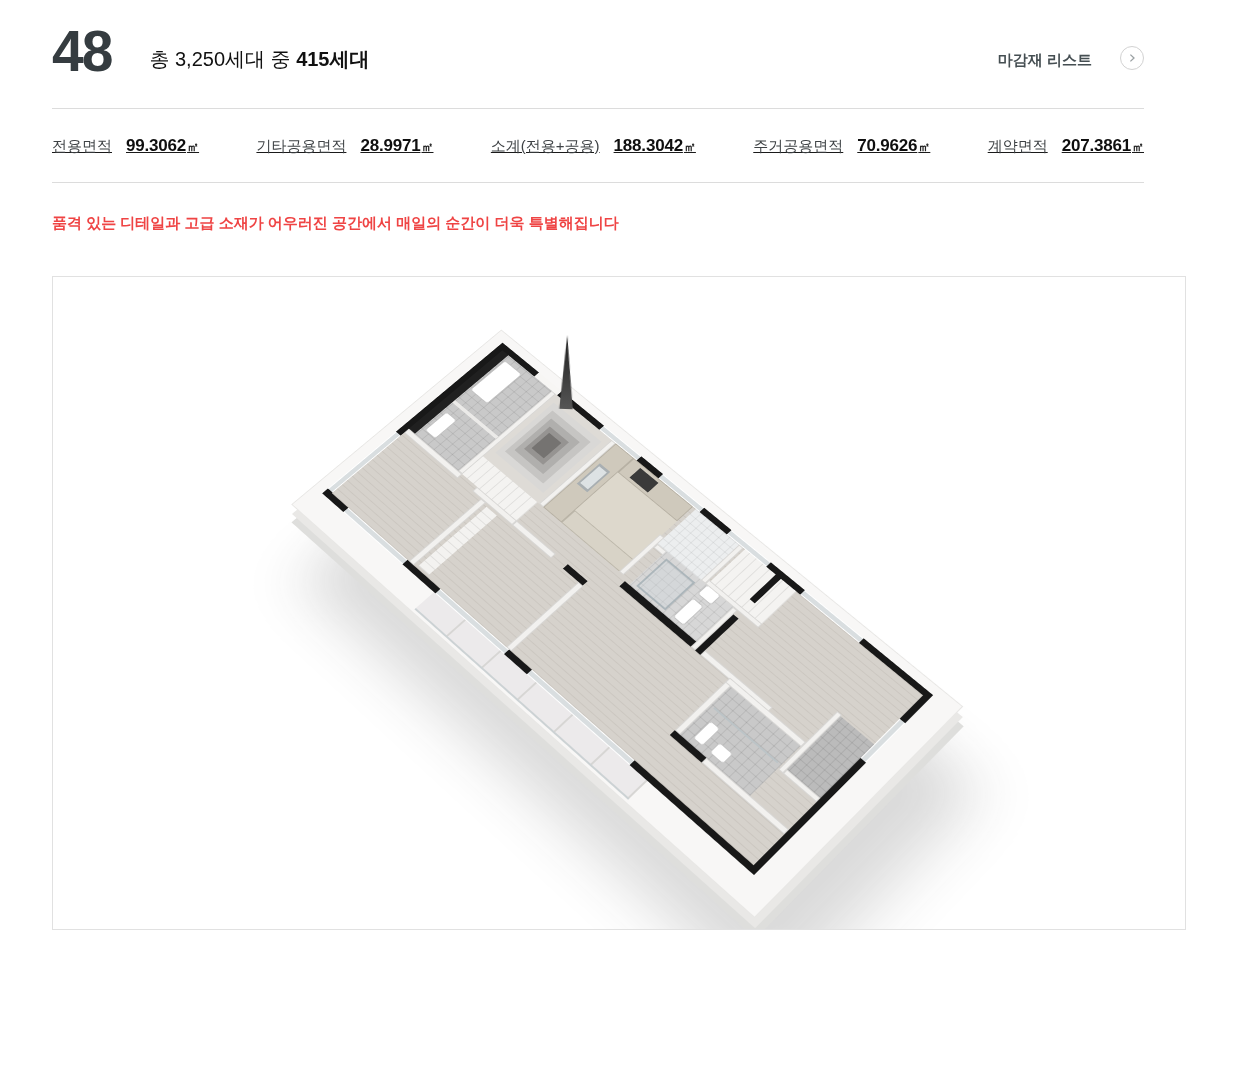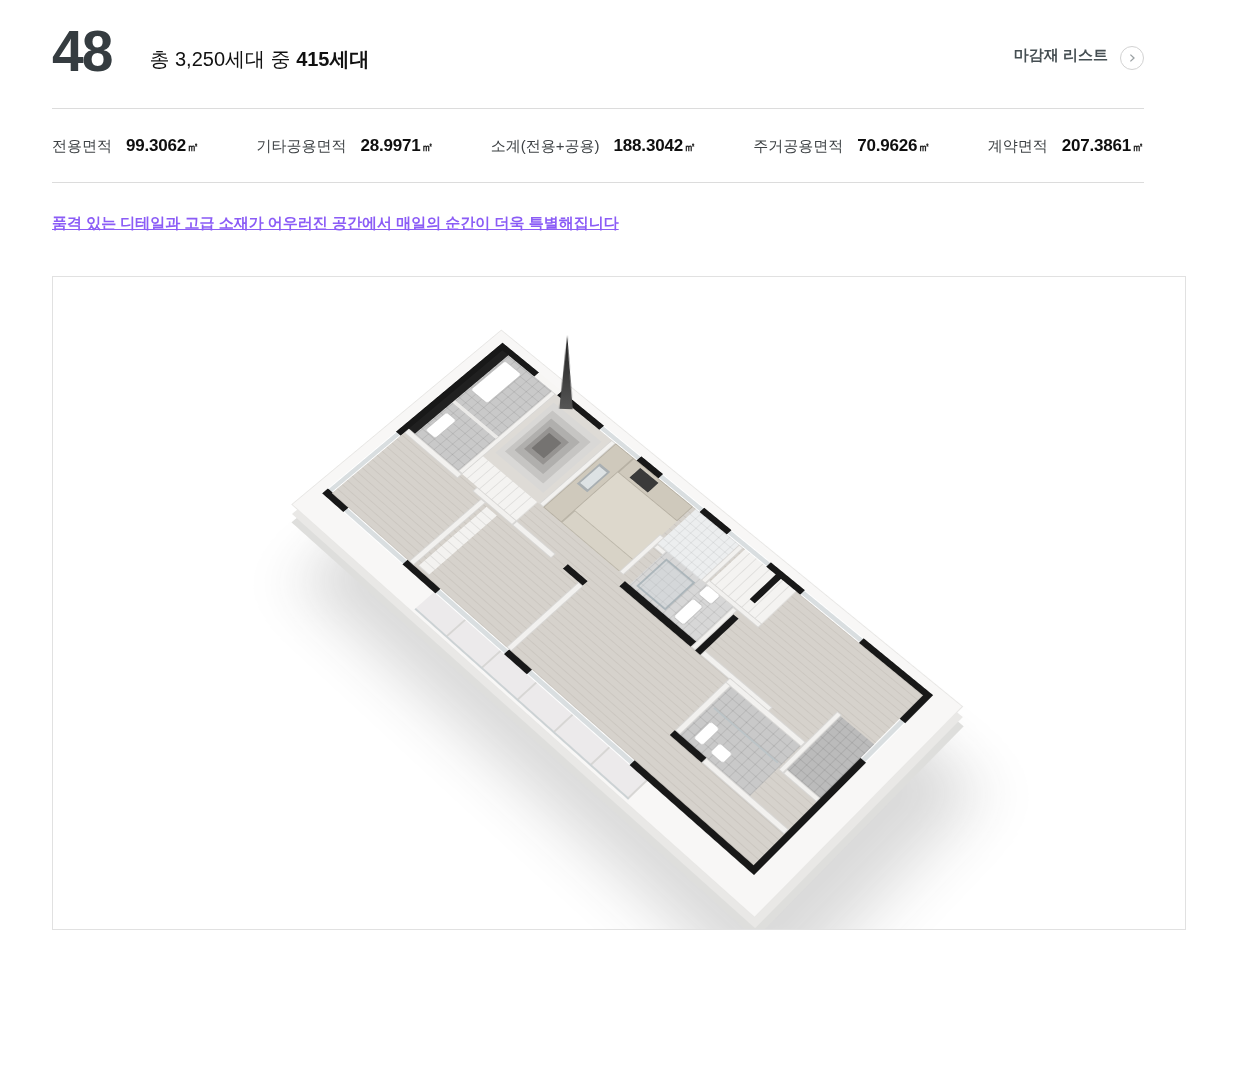--- a/index.html
+++ b/index.html
@@ -9,38 +9,38 @@
     font-family:"Liberation Sans","DejaVu Sans",sans-serif;
     color:#1a1a1a; position:relative;
   }
   .page { padding:24px 0 0 52px; }
 
   
   .hdr { width:1092px; display:flex; align-items:flex-end; }
   .unit-type { font-size:57px; font-weight:700; line-height:.95; color:#353c40; letter-spacing:-2px; }
   .unit-sub { margin-left:38px; margin-bottom:5px; font-size:20px; color:#111; }
   .unit-sub b { font-weight:700; }
-  .finish-link { margin-left:auto; margin-bottom:8px; display:flex; align-items:flex-start; gap:12px; cursor:pointer; }
+  .finish-link { margin-left:auto; margin-bottom:8px; display:flex; align-items:flex-end; gap:28px; cursor:pointer; }
   .finish-label { font-size:15px; font-weight:700; color:#454e52; }
   .finish-circle { width:24px; height:24px; border:1px solid #d2d2d2; border-radius:50%;
     display:flex; align-items:center; justify-content:center; background:#fff; }
 
   .divider { width:1092px; border-top:1px solid #dcdcdc; }
   .d1 { margin-top:30px; }
 
   
   .area-row { width:1092px; height:73px; display:flex; align-items:center; justify-content:space-between; }
-  .area-item { display:flex; align-items:baseline; }
+  .area-item { display:flex; align-items:baseline;text-decoration:underline; }
   .area-label { font-size:15px; color:#3e4245; font-weight:500; }
   .area-value { font-size:17px; font-weight:700; color:#0f0f0f; margin-left:14px; letter-spacing:-0.2px; }
   .area-unit { font-size:12px; font-weight:600; color:#222; margin-left:1px; }
 
   
   .lux-title { margin-top:79px; font-size:29px; font-weight:700; color:#3a4146; letter-spacing:-0.5px; }
-  .lux-desc { margin-top:31px; font-size:15px; font-weight:700; color:#8b5cf6;text-decoration:underline; }
+  .lux-desc { margin-top:31px; font-size:15px; font-weight:700; color:#ef4444; }
 
   
   .plan-panel { margin-top:43px; width:1134px; height:654px; border:1px solid #e1e1e1; background:#fff;
     position:relative; display:flex; align-items:center; justify-content:center; overflow:hidden; }
 
   .iso { transform: perspective(2200px) rotateX(28deg) rotateZ(-46deg); transform-origin:center center; }
 
   
   .slab { position:relative; width:300px; height:640px; background:#f8f7f6;
     box-shadow:-8px 8px 0 #e9e8e6, -15px 15px 0 #dededc, -55px 70px 55px rgba(50,50,50,.18);

